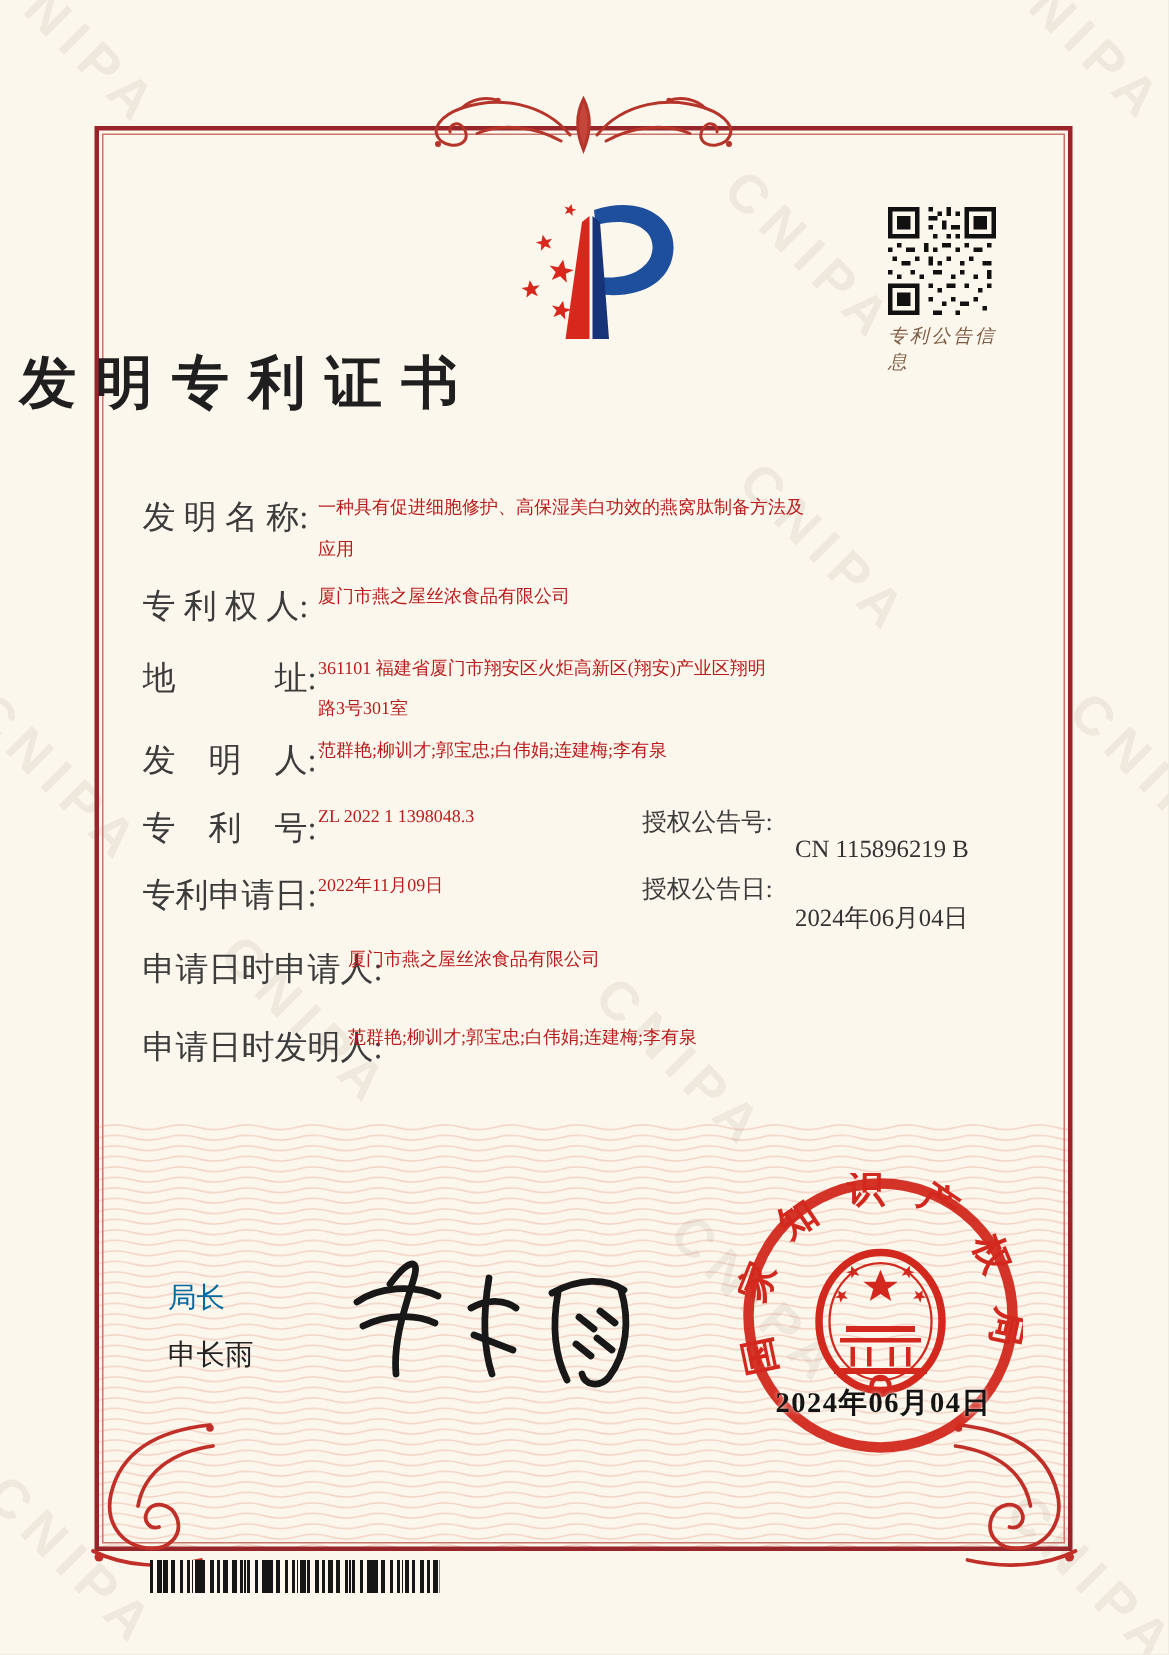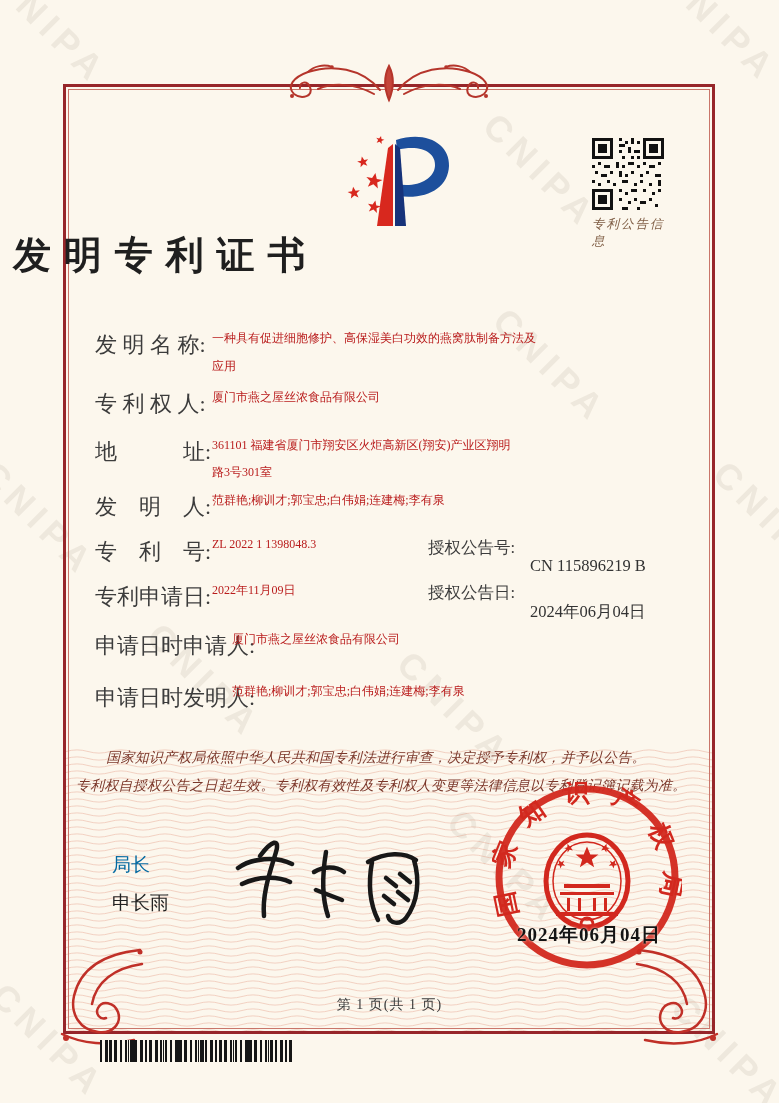--- a/index.html
+++ b/index.html
@@ -191,24 +191,20 @@
   <div class="fvalue" style="top:582px">2022年11月09日</div>
   <div class="flabel2" style="top:582px">授权公告日:</div>
   <div class="fvalue2" style="top:582px">2024年06月04日</div>
 
   <div class="flabel" style="top:631px">申请日时申请人:</div>
   <div class="fvalue" style="top:631px;left:232px">厦门市燕之屋丝浓食品有限公司</div>
 
   <div class="flabel" style="top:683px">申请日时发明人:</div>
   <div class="fvalue" style="top:683px;left:232px">范群艳;柳训才;郭宝忠;白伟娟;连建梅;李有泉</div>
 
-  <div class="decl" style="top:744px">
-    <div class="ind">国家知识产权局依照中华人民共和国专利法进行审查，决定授予专利权，并予以公告。</div>
-    <div>专利权自授权公告之日起生效。专利权有效性及专利权人变更等法律信息以专利登记簿记载为准。</div>
-  </div>
 
   <div class="sig-title">局长</div>
   <div class="sig-name">申长雨</div>
 
   <svg class="abs" style="left:218px;top:828px" width="220" height="105" viewBox="0 0 220 105">
     <g fill="none" stroke="#181818" stroke-width="4.5" stroke-linecap="round" stroke-linejoin="round">
       <path d="M42 28 C54 12 62 10 58 24 C52 44 44 66 46 88"></path>
       <path d="M20 40 C34 30 58 28 74 36"></path>
       <path d="M24 56 C40 48 60 48 72 54"></path>
       <path d="M108 24 C104 48 104 70 110 88"></path>
@@ -248,17 +244,16 @@
         <rect x="86" y="116" width="3" height="13"></rect>
         <rect x="101" y="116" width="3" height="13"></rect>
         <rect x="112" y="116" width="3" height="13"></rect>
         <rect x="64" y="130" width="62" height="4"></rect>
       </g>
       <circle cx="95" cy="142" r="6" fill="none" stroke="#d2281e" stroke-width="3"></circle>
     </g>
   </svg>
   <div class="seal-date">2024年06月04日</div>
 
-  <div class="footer">第 1 页(共 1 页)</div>
 
   <div class="barcode"></div>
 
 </div>
 
 </body></html>

